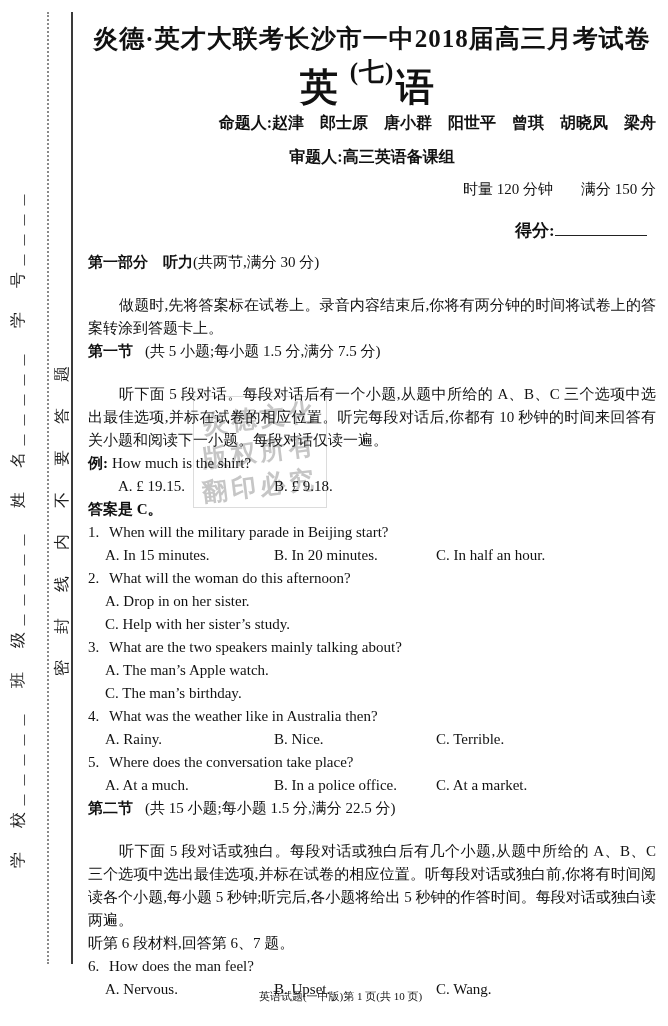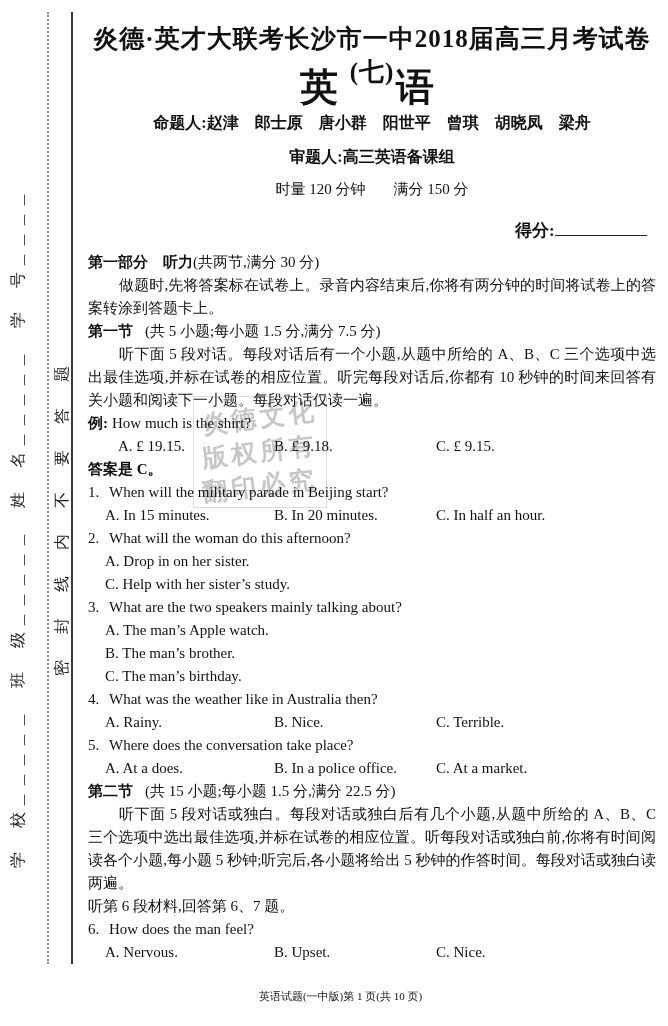--- a/index.html
+++ b/index.html
@@ -16,33 +16,33 @@
   .seal-rot   { left:52px; top:676px; font-size:16px; letter-spacing:26px; color:#1d1d1d; }
   
   .watermark { position:absolute; left:193px; top:396px; width:132px; height:110px;
     border:1px solid #dcdcdc; z-index:0; color:#c6c6c6; font-weight:bold;
     display:flex; flex-direction:column; justify-content:center; }
   .wm-line { font-size:25px; letter-spacing:4px; line-height:34px; text-align:center; transform:rotate(-7deg); }
   
   .hdr { position:absolute; left:88px; width:568px; text-align:center; z-index:1; }
   .title    { top:22px;  font-size:25px; font-weight:bold; letter-spacing:1px; }
   .subject  { top:62px;  font-size:38px; font-weight:bold; letter-spacing:10px; }
-  .setters  { top:113px; font-size:16px; font-weight:bold; }
+  .setters  { top:113px; font-size:16px; font-weight:bold;text-align:right; }
   .reviewers{ top:147px; font-size:16px; font-weight:bold; }
-  .meta     { top:180px; font-size:15px; }
+  .meta     { top:180px; font-size:15px;text-align:right; }
   .meta .gap{ display:inline-block; width:28px; }
   .score { position:absolute; left:515px; top:219px; font-size:17px; font-weight:bold; z-index:1; }
   .score-blank { display:inline-block; width:92px; height:16px; border-bottom:1.5px solid #222; vertical-align:baseline; }
   
   .content { position:absolute; left:88px; top:251px; width:568px; z-index:1;
     font-size:15px; line-height:23px; }
   .b { font-weight:bold; }
   .note  { }
   .note2 { margin-left:12px; }
-  .para { text-indent:31px; text-align:justify; }
+  .para { text-indent:31px; text-align:justify;margin-top:20px; }
   .qnum { display:inline-block; width:21px; }
   .ex-q { margin-left:4px; }
   .opt-row { display:flex; padding-left:17px; }
   .opt-row .o1 { width:143px; white-space:nowrap; }
   .opt-row .o2 { width:162px; white-space:nowrap;margin-left:26px; }
   .opt-row .o3 { flex:1;      white-space:nowrap; }
   .opt-row.example .o1 { padding-left:13px; box-sizing:border-box; }
   .opt-line { padding-left:17px; }
   .footer { position:absolute; left:88px; top:989px; width:505px; text-align:center; font-size:11px; z-index:1; }
 </style>
@@ -84,21 +84,20 @@
       <span class="b">第一节</span><span class="note2">(共 5 小题;每小题 1.5 分,满分 7.5 分)</span>
     </div>
     <div class="para">听下面 5 段对话。每段对话后有一个小题,从题中所给的 A、B、C 三个选项中选出最佳选项,并标在试卷的相应位置。听完每段对话后,你都有 10 秒钟的时间来回答有关小题和阅读下一小题。每段对话仅读一遍。</div>
 
     <div>
       <span class="b">例:</span><span class="ex-q">How much is the shirt?</span>
     </div>
     <div class="opt-row example">
       <span class="o1">A. £ 19.15.</span>
       <span class="o2">B. £ 9.18.</span>
-      <span class="o3">C. £ 9.15.</span>
     </div>
     <div class="b">答案是 C。</div>
 
     <div>
       <span class="qnum">1.</span><span>When will the military parade in Beijing start?</span>
     </div>
     <div class="opt-row">
       <span class="o1">A. In 15 minutes.</span>
       <span class="o2">B. In 20 minutes.</span>
       <span class="o3">C. In half an hour.</span>
@@ -107,53 +106,52 @@
     <div>
       <span class="qnum">2.</span><span>What will the woman do this afternoon?</span>
     </div>
     <div class="opt-line">A. Drop in on her sister.</div>
     <div class="opt-line">C. Help with her sister’s study.</div>
 
     <div>
       <span class="qnum">3.</span><span>What are the two speakers mainly talking about?</span>
     </div>
     <div class="opt-line">A. The man’s Apple watch.</div>
-    <div class="opt-line">B. The man’s brother.</div>
     <div class="opt-line">C. The man’s birthday.</div>
 
     <div>
       <span class="qnum">4.</span><span>What was the weather like in Australia then?</span>
     </div>
     <div class="opt-row">
       <span class="o1">A. Rainy.</span>
       <span class="o2">B. Nice.</span>
       <span class="o3">C. Terrible.</span>
     </div>
 
     <div>
       <span class="qnum">5.</span><span>Where does the conversation take place?</span>
     </div>
     <div class="opt-row">
-      <span class="o1">A. At a does.</span>
+      <span class="o1">A. At a much.</span>
       <span class="o2">B. In a police office.</span>
       <span class="o3">C. At a market.</span>
     </div>
 
     <div>
       <span class="b">第二节</span><span class="note2">(共 15 小题;每小题 1.5 分,满分 22.5 分)</span>
     </div>
     <div class="para">听下面 5 段对话或独白。每段对话或独白后有几个小题,从题中所给的 A、B、C 三个选项中选出最佳选项,并标在试卷的相应位置。听每段对话或独白前,你将有时间阅读各个小题,每小题 5 秒钟;听完后,各小题将给出 5 秒钟的作答时间。每段对话或独白读两遍。</div>
     <div>听第 6 段材料,回答第 6、7 题。</div>
 
     <div>
       <span class="qnum">6.</span><span>How does the man feel?</span>
     </div>
     <div class="opt-row">
       <span class="o1">A. Nervous.</span>
       <span class="o2">B. Upset.</span>
-      <span class="o3">C. Nice.</span>
+      <span class="o3">C. Wang.</span>
     </div>
 
   </div>
 
   <div class="footer">英语试题(一中版)第 1 页(共 10 页)</div>
 
 </div>
 
 </body></html>

